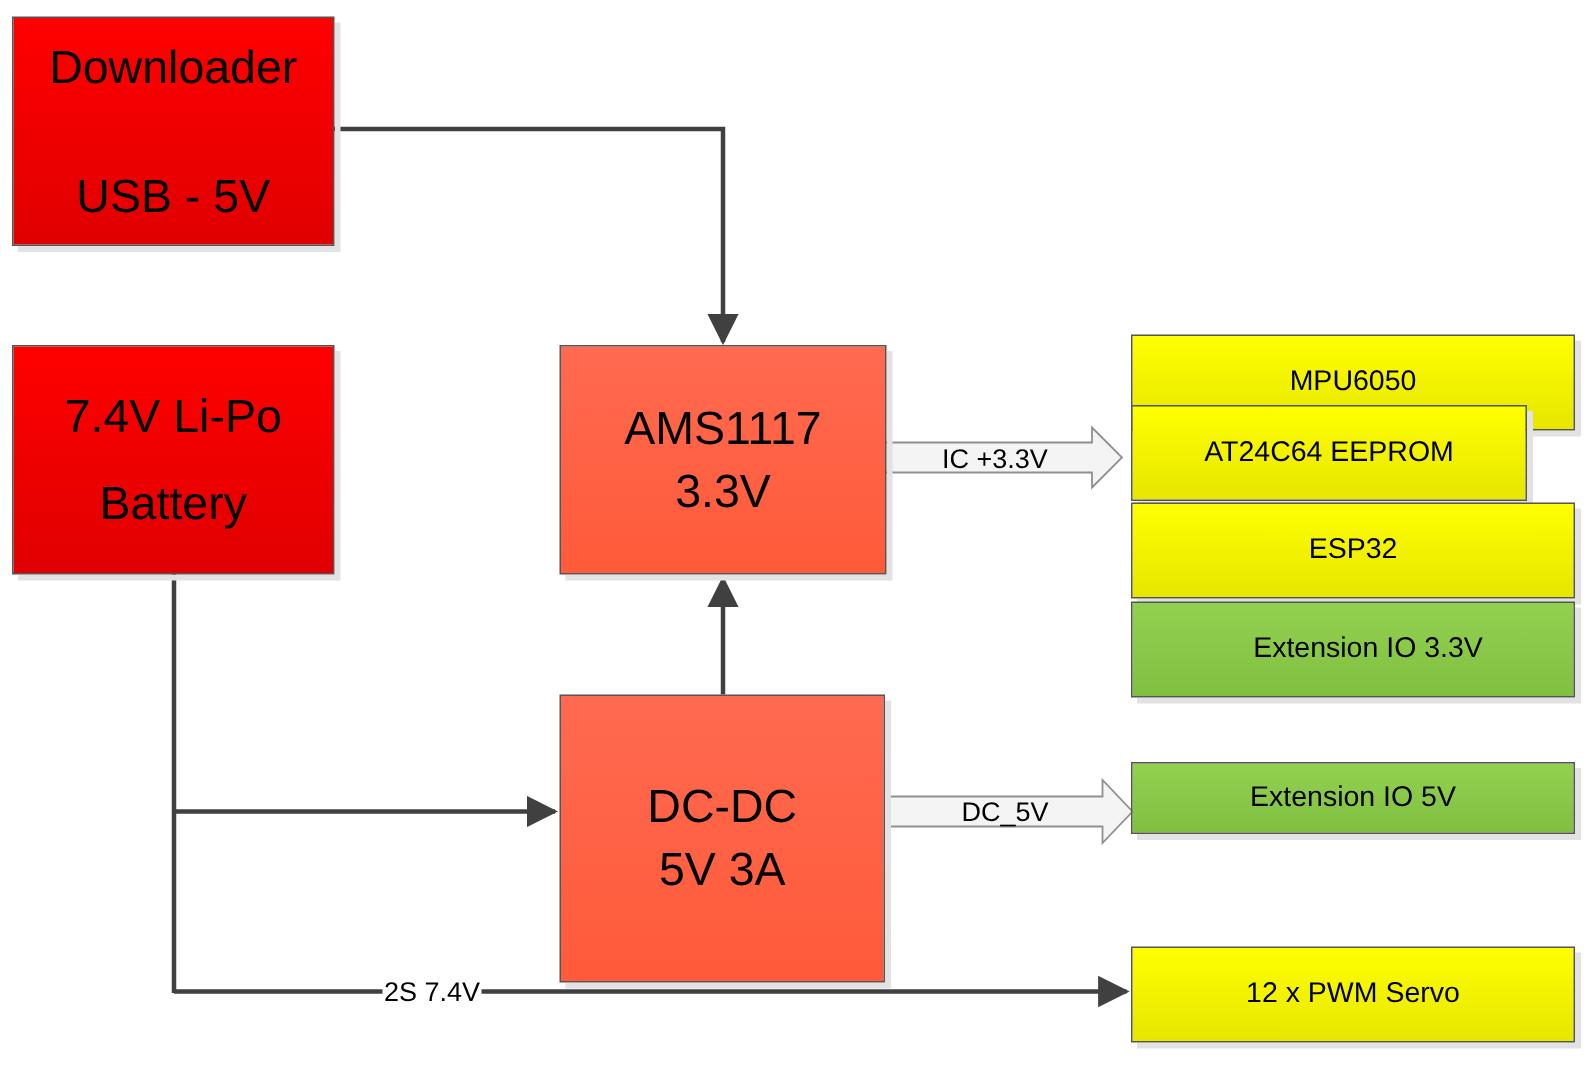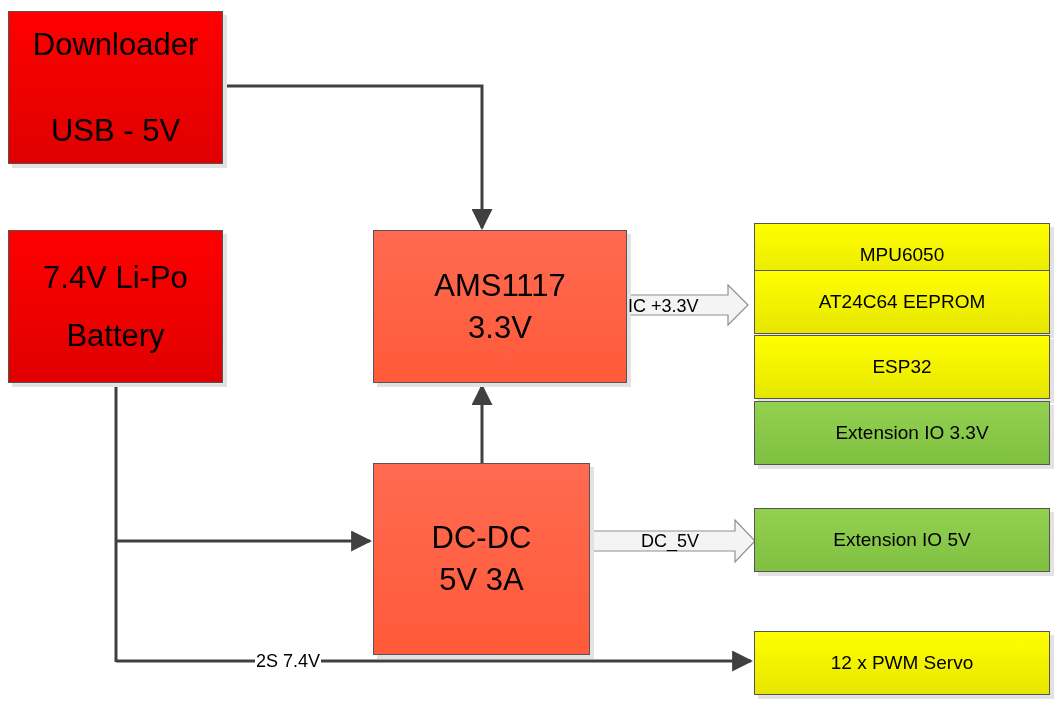--- a/index.html
+++ b/index.html
@@ -43,43 +43,43 @@
 
 <div class="block red" style="left:8px;top:11px;width:215px;height:153px;gap:44px;">
   <span>Downloader</span>
   <span>USB - 5V</span>
 </div>
 <div class="block red" style="left:8px;top:230px;width:215px;height:153px;gap:16px;">
   <span>7.4V Li-Po</span>
   <span>Battery</span>
 </div>
 
-<div class="block salmon" style="left:373px;top:230px;width:254px;height:153px;">
+<div class="block salmon" style="left:373px;top:230px;width:218px;height:153px;">
   <span>AMS1117</span>
   <span>3.3V</span>
 </div>
 <div class="block salmon" style="left:373px;top:463px;width:217px;height:192px;">
   <span>DC-DC</span>
   <span>5V 3A</span>
 </div>
 
 <div class="block yellow" style="left:754px;top:205px;width:296px;height:64px;margin-top:18px;">
   <span>MPU6050</span>
 </div>
-<div class="block yellow" style="left:754px;top:270px;width:296px;height:64px;">
+<div class="block yellow" style="left:754px;top:270px;width:264px;height:64px;">
   <span>AT24C64 EEPROM</span>
 </div>
 <div class="block yellow" style="left:754px;top:335px;width:296px;height:64px;">
   <span>ESP32</span>
 </div>
 <div class="block green" style="left:754px;top:401px;width:296px;height:64px;padding-left:20px;">
   <span>Extension IO 3.3V</span>
 </div>
 
-<div class="block green" style="left:754px;top:508px;width:296px;height:64px;">
+<div class="block green" style="left:754px;top:508px;width:296px;height:48px;">
   <span>Extension IO 5V</span>
 </div>
 
 <div class="block yellow" style="left:754px;top:631px;width:296px;height:64px;">
   <span>12 x PWM Servo</span>
 </div>
 
 <span class="arrow-label" style="left:628px;top:296px;">IC +3.3V</span>
 <span class="arrow-label" style="left:641px;top:531px;">DC_5V</span>
 <span class="wire-label" style="left:255px;top:651px;">2S 7.4V</span>

